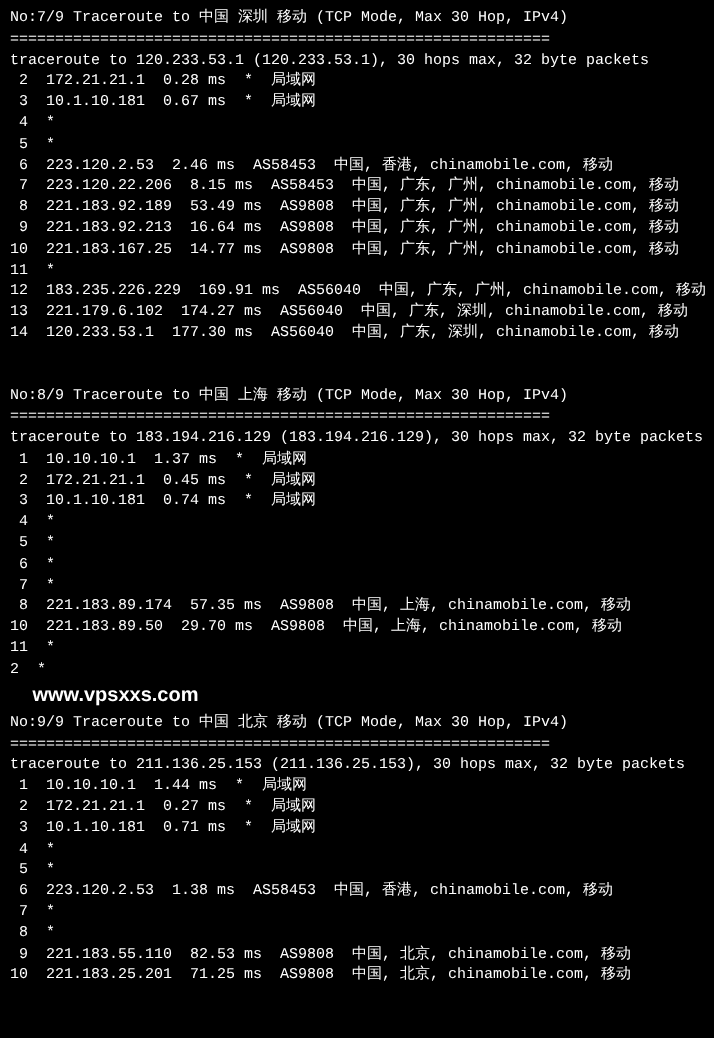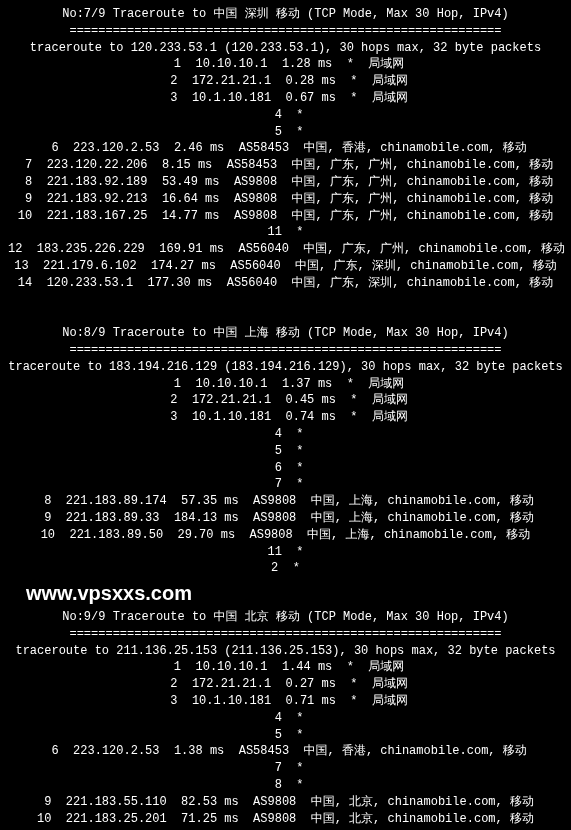--- a/index.html
+++ b/index.html
@@ -6,37 +6,36 @@
     background: #000;
     color: #fff;
     font-family: Consolas, "Courier New", monospace;
     font-size: 12px;
     line-height: 1.4;
     margin: 0;
     padding: 6px 8px;
     width: 555px;
     overflow: hidden;
   }
-  .line { white-space: pre; text-align: center; }
+  .line { white-space: pre; }
   .watermark {
     color: #fff;
     font-family: Arial, sans-serif;
     font-weight: bold;
-    font-size: 20px;
+    font-size: 16px;
     padding: 2px 18px;
   }
 </style>
 </head>
 <body>
 
 <div id="terminal">
     <div class="line">No:7/9 Traceroute to 中国 深圳 移动 (TCP Mode, Max 30 Hop, IPv4)</div>
     <div class="line">============================================================</div>
     <div class="line">traceroute to 120.233.53.1 (120.233.53.1), 30 hops max, 32 byte packets</div>
-    <div class="line"> 1  10.10.10.1  1.28 ms  *  局域网</div>
     <div class="line"> 2  172.21.21.1  0.28 ms  *  局域网</div>
     <div class="line"> 3  10.1.10.181  0.67 ms  *  局域网</div>
     <div class="line"> 4  *</div>
     <div class="line"> 5  *</div>
     <div class="line"> 6  223.120.2.53  2.46 ms  AS58453  中国, 香港, chinamobile.com, 移动</div>
     <div class="line"> 7  223.120.22.206  8.15 ms  AS58453  中国, 广东, 广州, chinamobile.com, 移动</div>
     <div class="line"> 8  221.183.92.189  53.49 ms  AS9808  中国, 广东, 广州, chinamobile.com, 移动</div>
     <div class="line"> 9  221.183.92.213  16.64 ms  AS9808  中国, 广东, 广州, chinamobile.com, 移动</div>
     <div class="line">10  221.183.167.25  14.77 ms  AS9808  中国, 广东, 广州, chinamobile.com, 移动</div>
     <div class="line">11  *</div>
@@ -49,21 +48,20 @@
     <div class="line">============================================================</div>
     <div class="line">traceroute to 183.194.216.129 (183.194.216.129), 30 hops max, 32 byte packets</div>
     <div class="line"> 1  10.10.10.1  1.37 ms  *  局域网</div>
     <div class="line"> 2  172.21.21.1  0.45 ms  *  局域网</div>
     <div class="line"> 3  10.1.10.181  0.74 ms  *  局域网</div>
     <div class="line"> 4  *</div>
     <div class="line"> 5  *</div>
     <div class="line"> 6  *</div>
     <div class="line"> 7  *</div>
     <div class="line"> 8  221.183.89.174  57.35 ms  AS9808  中国, 上海, chinamobile.com, 移动</div>
-    <div class="line"> 9  221.183.89.33  184.13 ms  AS9808  中国, 上海, chinamobile.com, 移动</div>
     <div class="line">10  221.183.89.50  29.70 ms  AS9808  中国, 上海, chinamobile.com, 移动</div>
     <div class="line">11  *</div>
     <div class="line">2  *</div>
     <div class="watermark">www.vpsxxs.com</div>
     <div class="line">No:9/9 Traceroute to 中国 北京 移动 (TCP Mode, Max 30 Hop, IPv4)</div>
     <div class="line">============================================================</div>
     <div class="line">traceroute to 211.136.25.153 (211.136.25.153), 30 hops max, 32 byte packets</div>
     <div class="line"> 1  10.10.10.1  1.44 ms  *  局域网</div>
     <div class="line"> 2  172.21.21.1  0.27 ms  *  局域网</div>
     <div class="line"> 3  10.1.10.181  0.71 ms  *  局域网</div>

